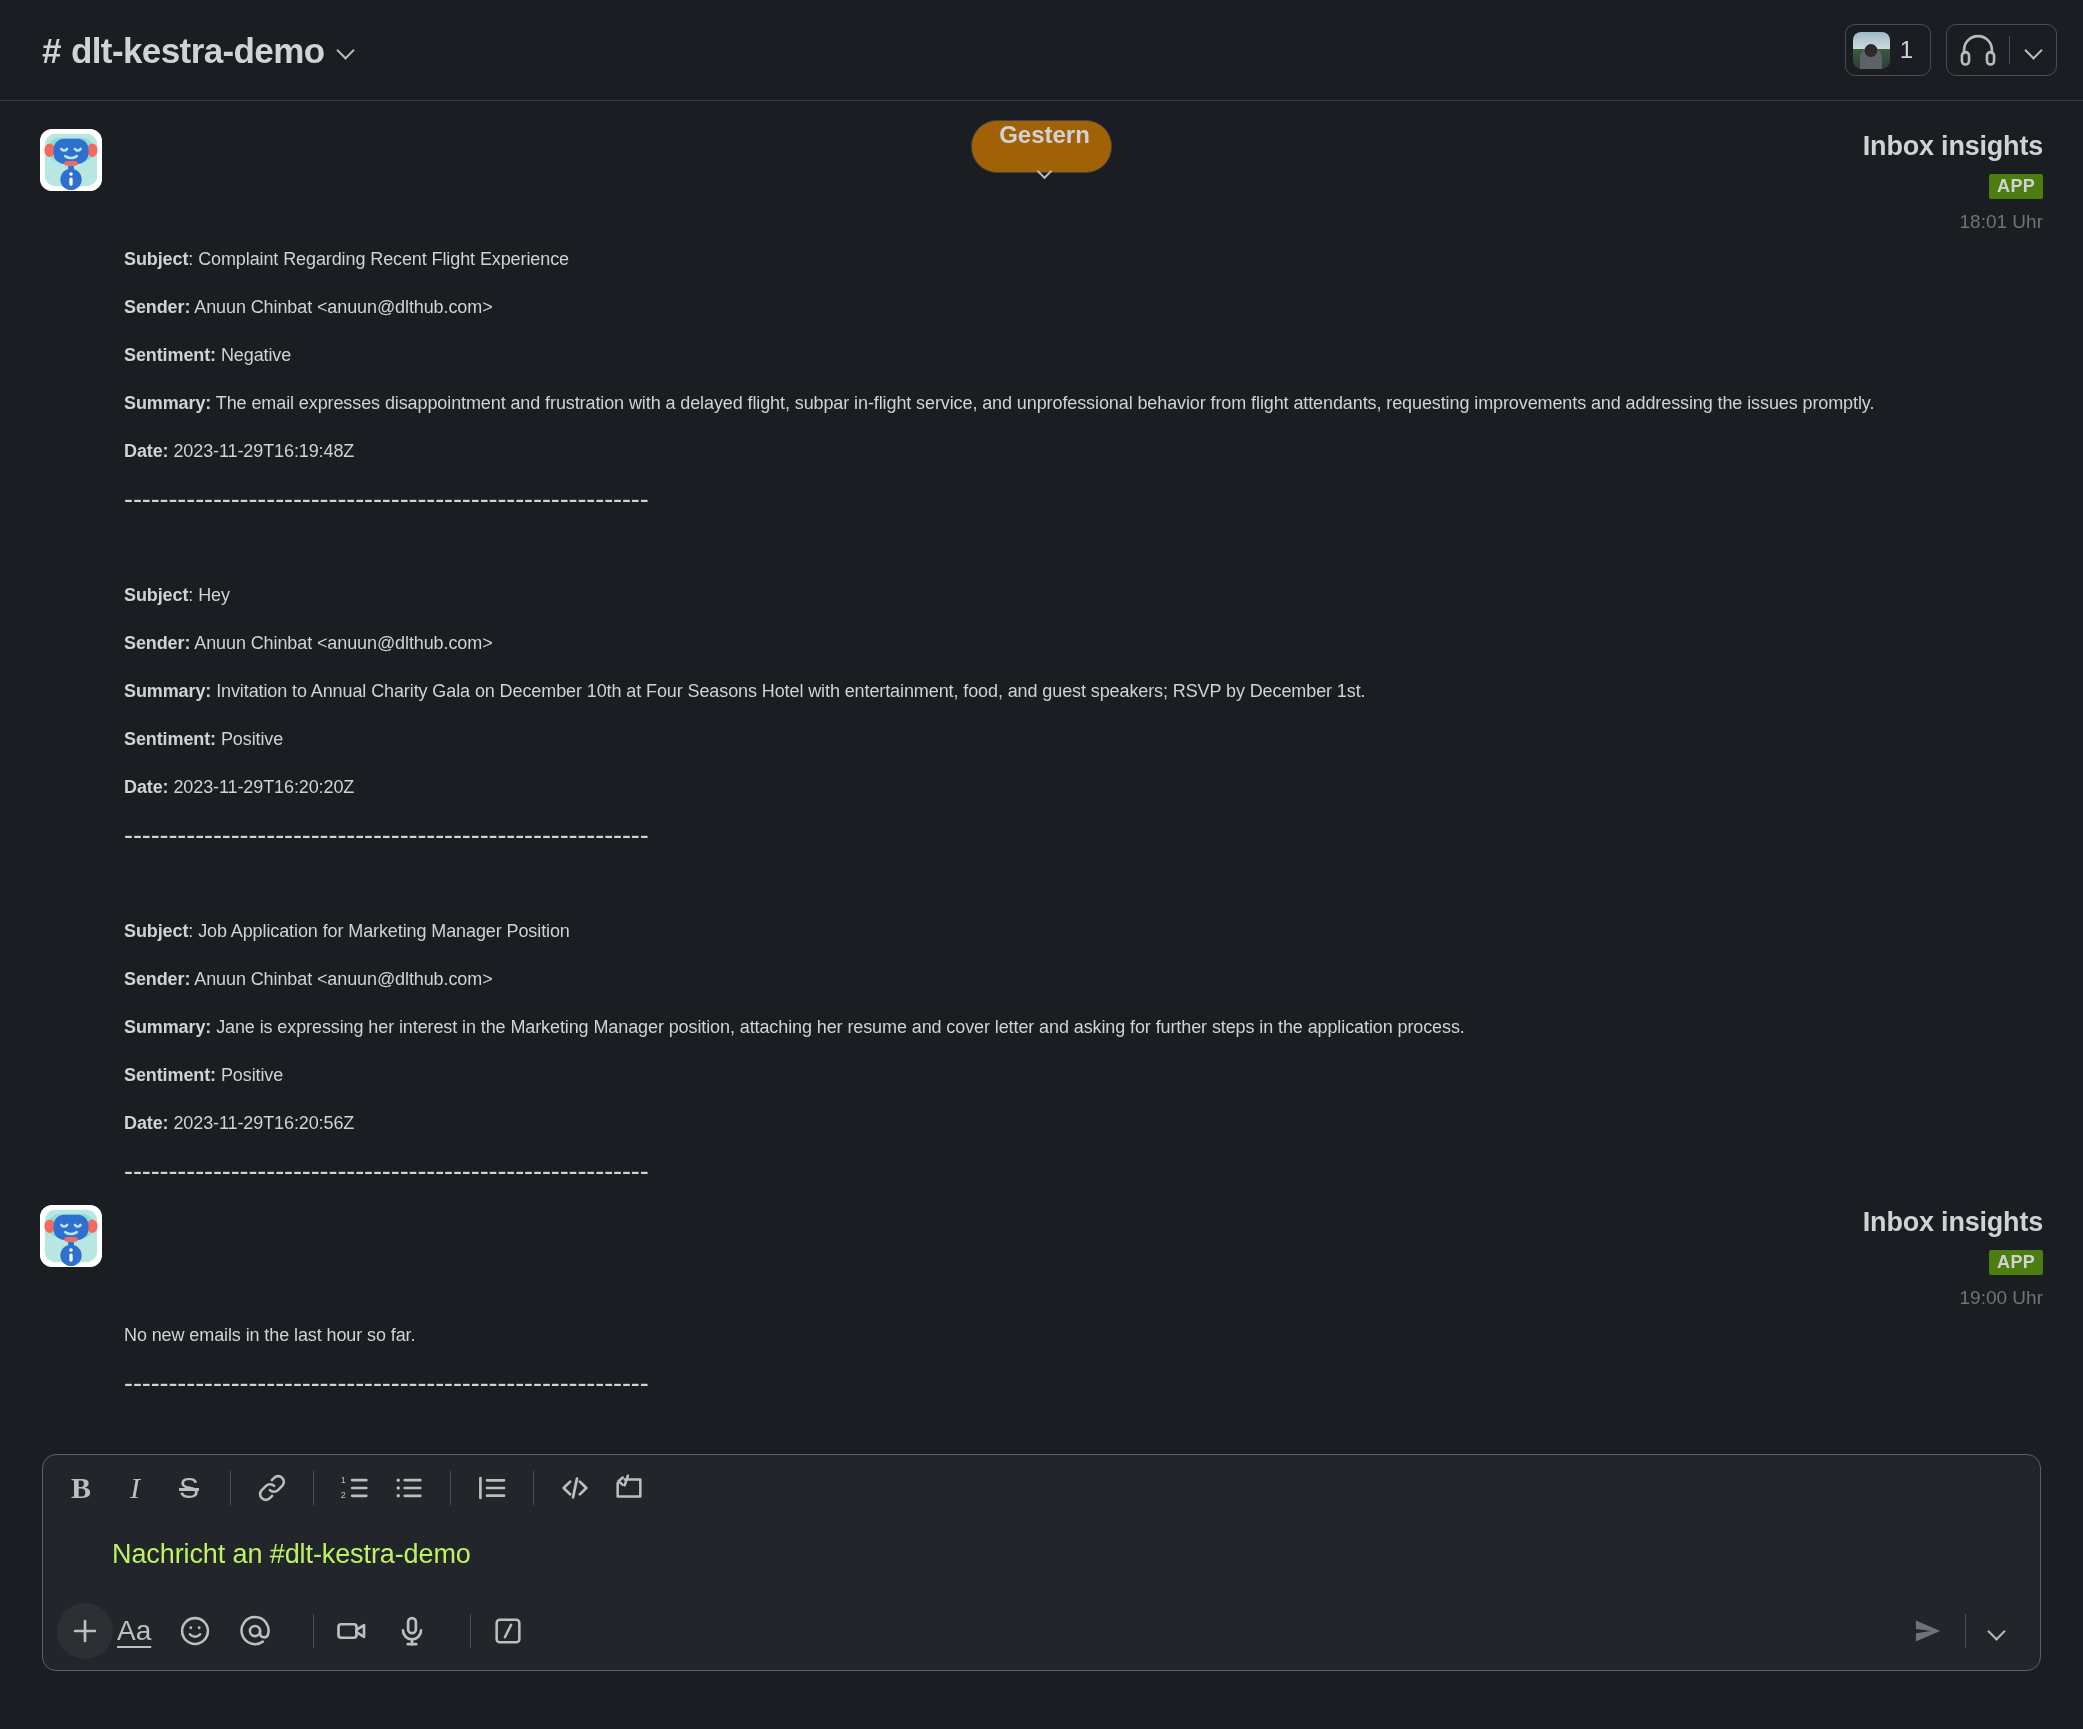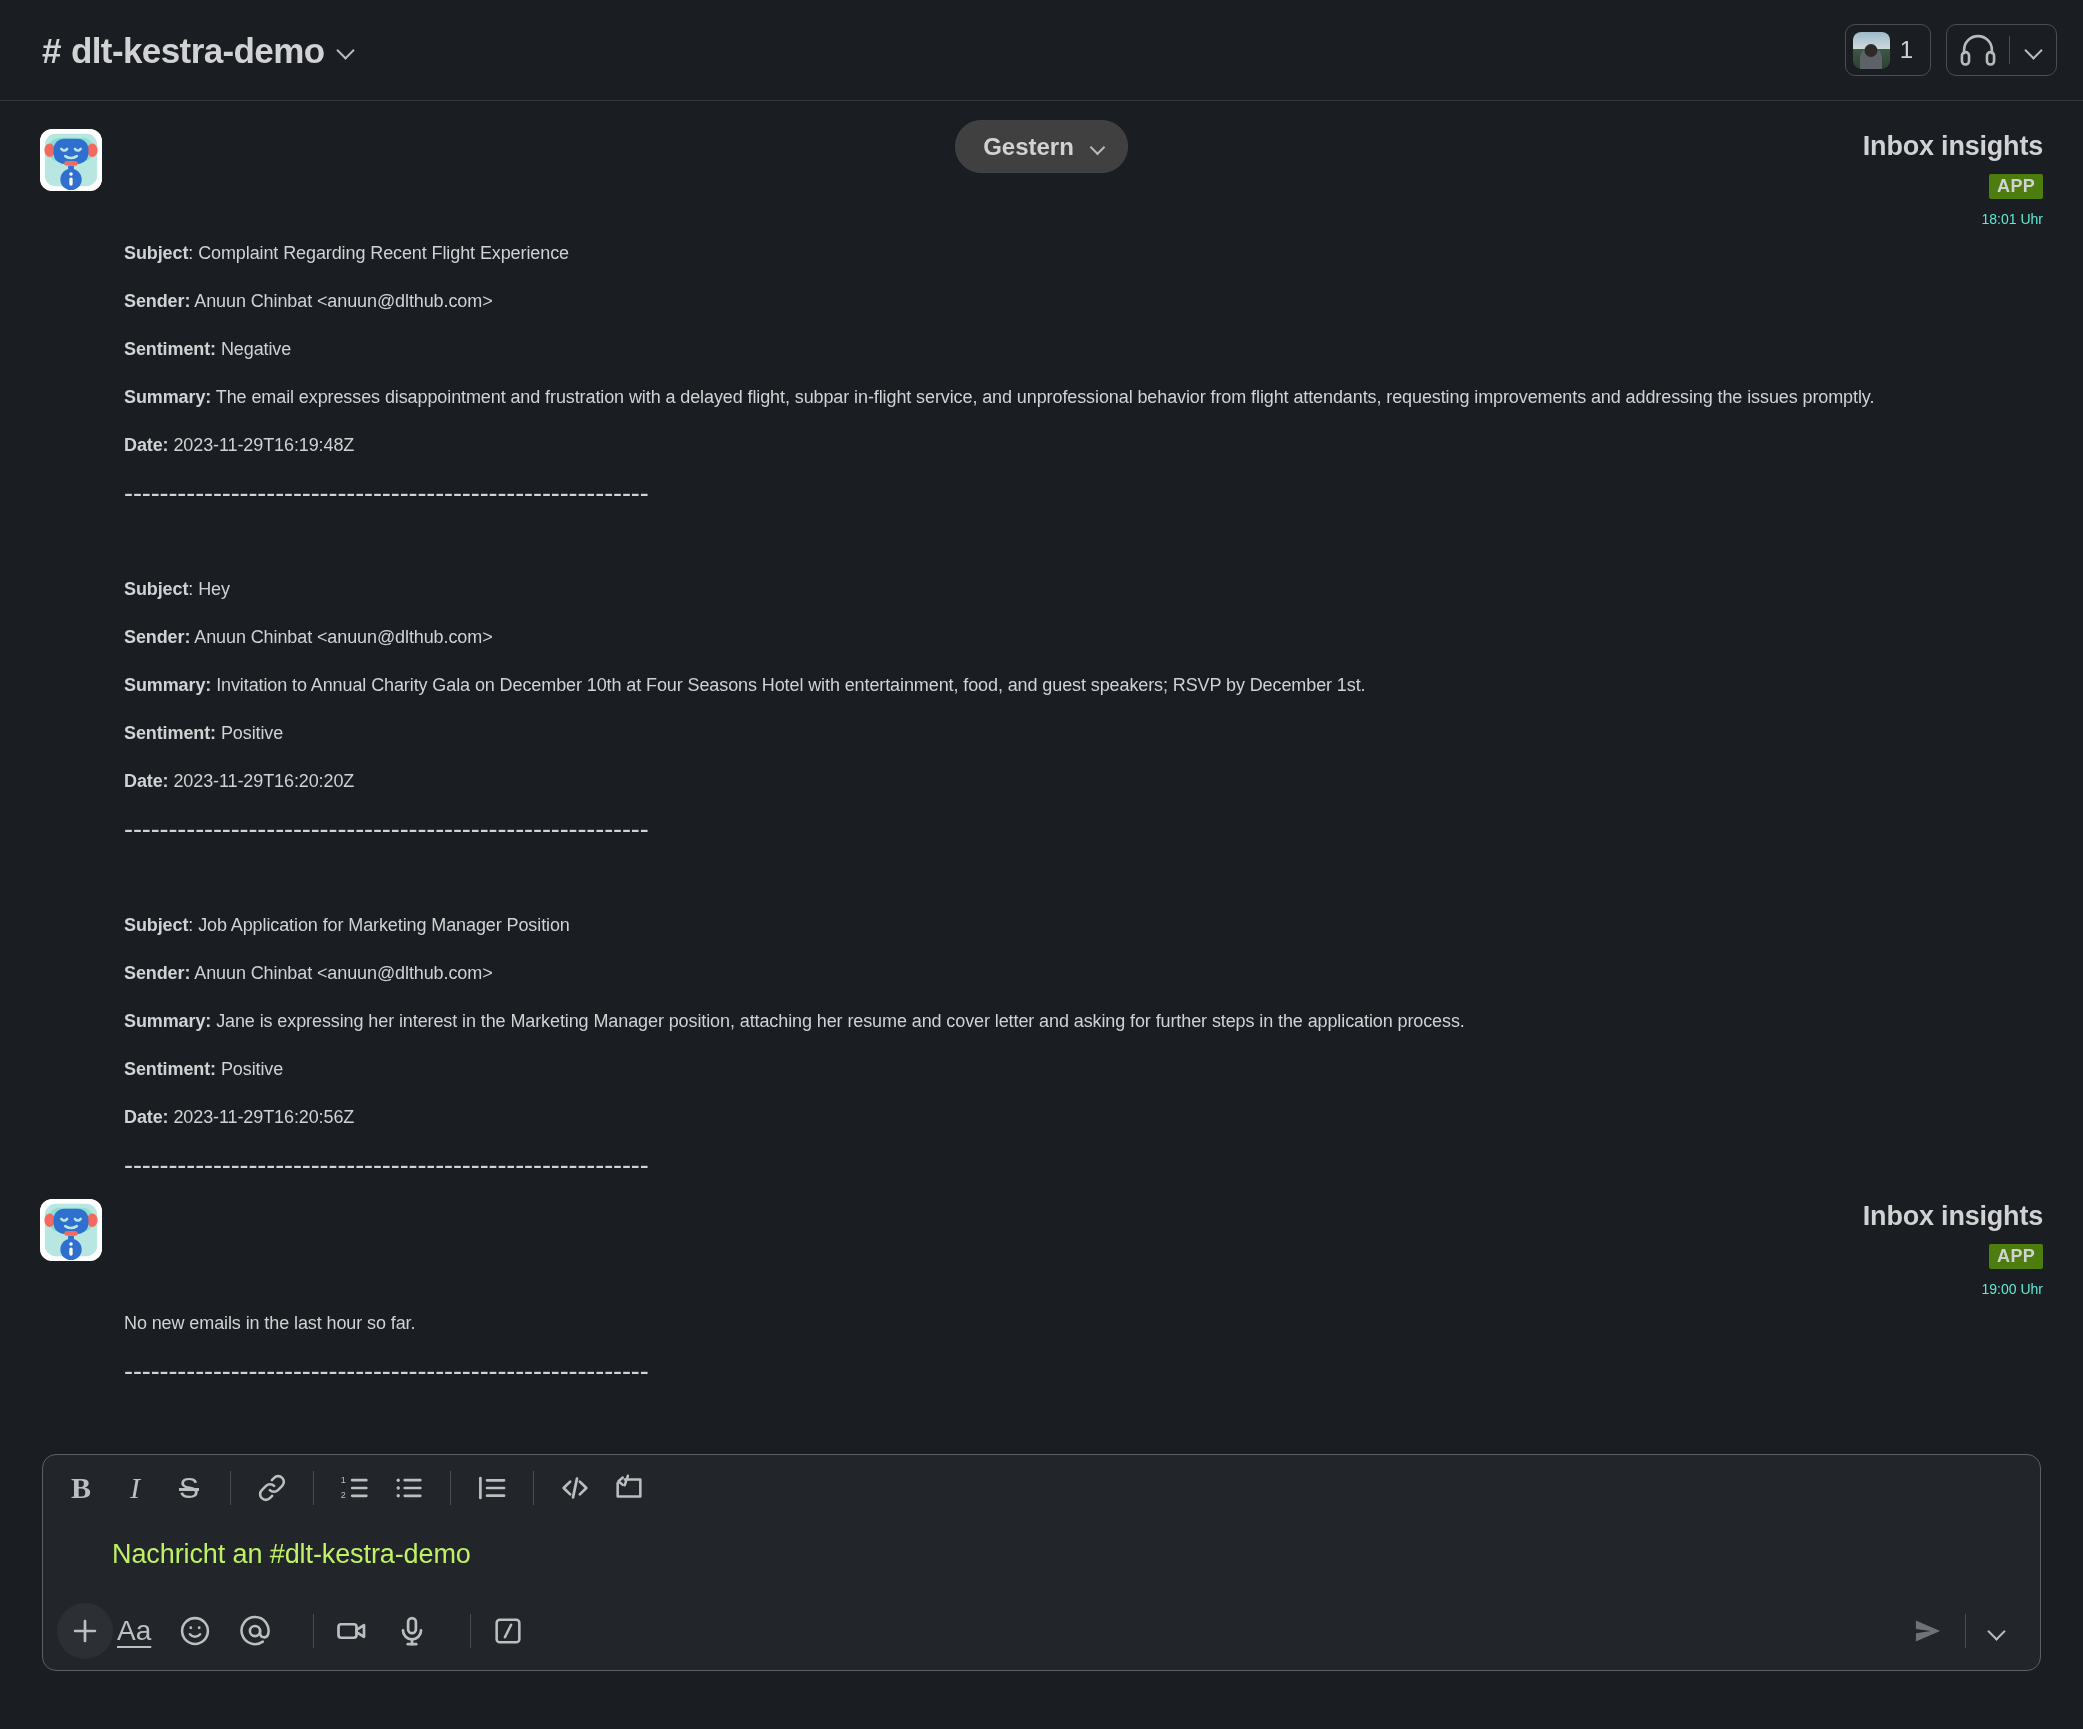--- a/index.html
+++ b/index.html
@@ -159,27 +159,28 @@
     left: 0; right: 0;
     display: flex;
     justify-content: center;
     pointer-events: none;
     z-index: 5;
   }
   .date-pill {
     display: flex;
     align-items: center;
     gap: 14px;
-    background: #404040;
+    background: #a16207;
     border: 1px solid #3f4347;
     border-radius: 26px;
     height: 53px;
     padding: 0 21px 0 27px;
     pointer-events: auto;
     cursor: pointer;
+    flex-direction: column;
   }
   .date-pill-label {
     font-size: 24px;
     font-weight: 700;
     color: #d1d2d3;
   }
   .date-pill .chev { width: 16px; height: 16px; }
   .date-pill .chev::before {
     width: 9px; height: 9px;
     border-width: 2.2px;
@@ -227,22 +228,22 @@
     background: #4d7c0f;
     color: #d1d2d3;
     font-size: 18px;
     font-weight: 700;
     letter-spacing: 0.3px;
     border-radius: 2px;
     padding: 3px 8px 4px 8px;
     line-height: 1;
   }
   .msg-time {
-    font-size: 14px;
-    color: #5eead4;
+    font-size: 19px;
+    color: #737373;
     cursor: pointer;
   }
 
   .msg-line {
     font-size: 18px;
     line-height: 48px;
     color: #d1d2d3;
     letter-spacing: -0.1px;
     white-space: pre-wrap;
   }

